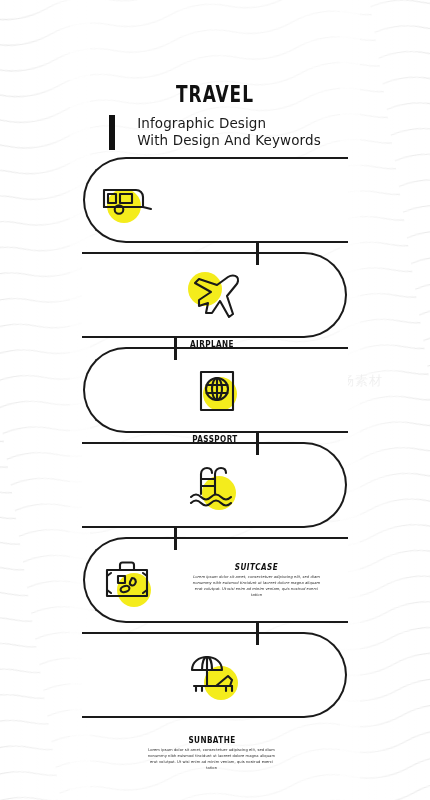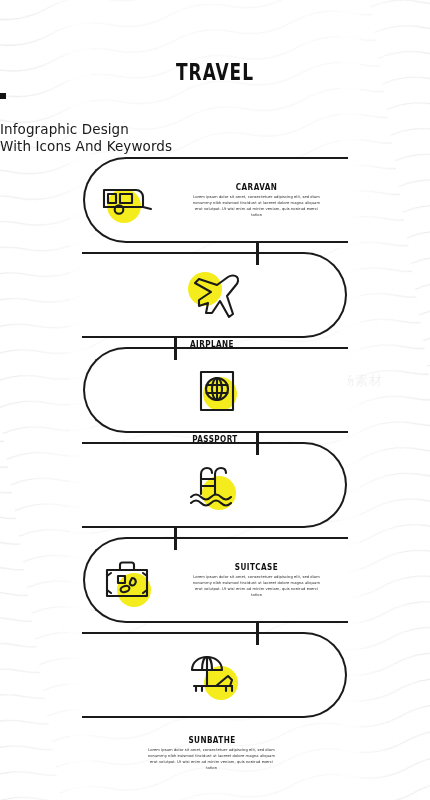--- a/index.html
+++ b/index.html
@@ -46,40 +46,39 @@
     font-size:13px;
     letter-spacing:1px;
     color:#8a8a8a;
     font-family:"DejaVu Sans", sans-serif;
     white-space:nowrap;
   }
 
   
   #header {
     position:absolute;
-    left:0; top:61px; width:430px;
+    left:0; top:83px; width:430px;
     z-index:4;
     text-align:center;
   }
   #title {
     font-family:"DejaVu Sans Condensed","Liberation Sans", sans-serif;
     font-weight:bold;
     font-size:23px;
     letter-spacing:1.2px;
     color:#111111;
     transform:scaleX(.82);
     line-height:1;
   }
   #subtitle-wrap {
     margin-top:9px;
     display:flex;
     align-items:stretch;
     justify-content:center;
     gap:22px;
-    flex-direction:column;
   }
   #subtitle-bar {
     width:6px;
     background:#111111;
     flex:0 0 6px;
   }
   #subtitle-lines {
     text-align:left;
   }
   .subtitle-line {
@@ -197,21 +196,21 @@
     <span class="wm-logo">◉</span>
     <span class="wm-text">新片场素材</span>
   </div>
 
   <div id="header">
     <div id="title">TRAVEL</div>
     <div id="subtitle-wrap">
       <div id="subtitle-bar"></div>
       <div id="subtitle-lines">
         <div class="subtitle-line">Infographic Design</div>
-        <div class="subtitle-line">With Icons And Keywords</div>
+        <div class="subtitle-line">With Design And Keywords</div>
       </div>
     </div>
   </div>
 
   <div id="timeline">
 
     <div class="connector" style="left:256px; top:243px; height:22px;"></div>
     <div class="connector" style="left:174px; top:338px; height:22px;"></div>
     <div class="connector" style="left:256px; top:433px; height:22px;"></div>
     <div class="connector" style="left:174px; top:528px; height:22px;"></div>
@@ -222,24 +221,20 @@
         <div class="yellow-dot" style="left:22px; top:32px;"></div>
         <svg width="56" height="40" viewBox="0 0 56 40" fill="none" stroke="#1a1a1a" stroke-width="2.1" stroke-linecap="round" stroke-linejoin="round">
           <path d="M5 10 L5 27 L44 27 L44 17 C44 13 41 10 37 10 Z"></path>
           <rect x="9" y="14" width="8" height="9"></rect>
           <rect x="21" y="14" width="12" height="9"></rect>
           <circle cx="20" cy="29.5" r="4.3"></circle>
           <path d="M44 27 L52 29"></path>
           <path d="M5 27 L13 27"></path>
         </svg>
       </div>
-      <div class="card-body">
-        <div class="card-heading">CARAVAN</div>
-        <div class="card-text">Lorem ipsum dolor sit amet, consectetuer adipiscing elit, sed diam nonummy nibh euismod tincidunt ut laoreet dolore magna aliquam erat volutpat. Ut wisi enim ad minim veniam, quis nostrud exerci tation</div>
-      </div>
     </div>
 
     <div class="card right" style="top:252px;">
       <div class="card-icon">
         <div class="yellow-dot" style="left:16px; top:18px;"></div>
         <svg width="54" height="46" viewBox="0 0 54 46" fill="none" stroke="#1a1a1a" stroke-width="2.1" stroke-linecap="round" stroke-linejoin="round">
           <path d="M12 30 L24 22 L8 13 L12 9 L30 15 L41 7 C44 5 48 5 50 7 C52 9 51 13 49 15 L40 26 L46 44 L42 47 L33 31 L25 43 L19 43 L21 33 L12 36 Z" transform="translate(0,-3)"></path>
         </svg>
       </div>
       <div class="card-body">
@@ -270,21 +265,21 @@
         <svg width="54" height="44" viewBox="0 0 54 44" fill="none" stroke="#1a1a1a" stroke-width="2.1" stroke-linecap="round" stroke-linejoin="round">
           <path d="M14 30 L14 10 C14 6 17 4 20 4 C23 4 25 6 25 9"></path>
           <path d="M28 30 L28 10 C28 6 31 4 34 4 C37 4 39 6 39 9"></path>
           <path d="M14 15 L28 15 M14 22 L28 22"></path>
           <path d="M4 33 Q 9 28 14 33 T 24 33 T 34 33 T 44 33"></path>
           <path d="M4 39 Q 9 34 14 39 T 24 39 T 34 39 T 44 39"></path>
         </svg>
       </div>
     </div>
 
-    <div class="card left" style="top:537px;">
+    <div class="card left" style="top:537px;font-style:italic;">
       <div class="card-icon">
         <div class="yellow-dot" style="left:32px; top:36px;"></div>
         <svg width="52" height="44" viewBox="0 0 52 44" fill="none" stroke="#1a1a1a" stroke-width="2.1" stroke-linecap="round" stroke-linejoin="round">
           <rect x="6" y="12" width="40" height="26"></rect>
           <path d="M19 12 L19 7 C19 5.5 20 4.5 21.5 4.5 L30.5 4.5 C32 4.5 33 5.5 33 7 L33 12"></path>
           <path d="M6 18 L10 15 M6 32 L10 35 M46 18 L42 15 M46 32 L42 35"></path>
           <rect x="17" y="18" width="7" height="7"></rect>
           <path d="M31 20 C34 20 36 23 34 26 C32 29 28 27 29 24 Z"></path>
           <ellipse cx="24" cy="31" rx="4.5" ry="3" transform="rotate(-18 24 31)"></ellipse>
         </svg>

